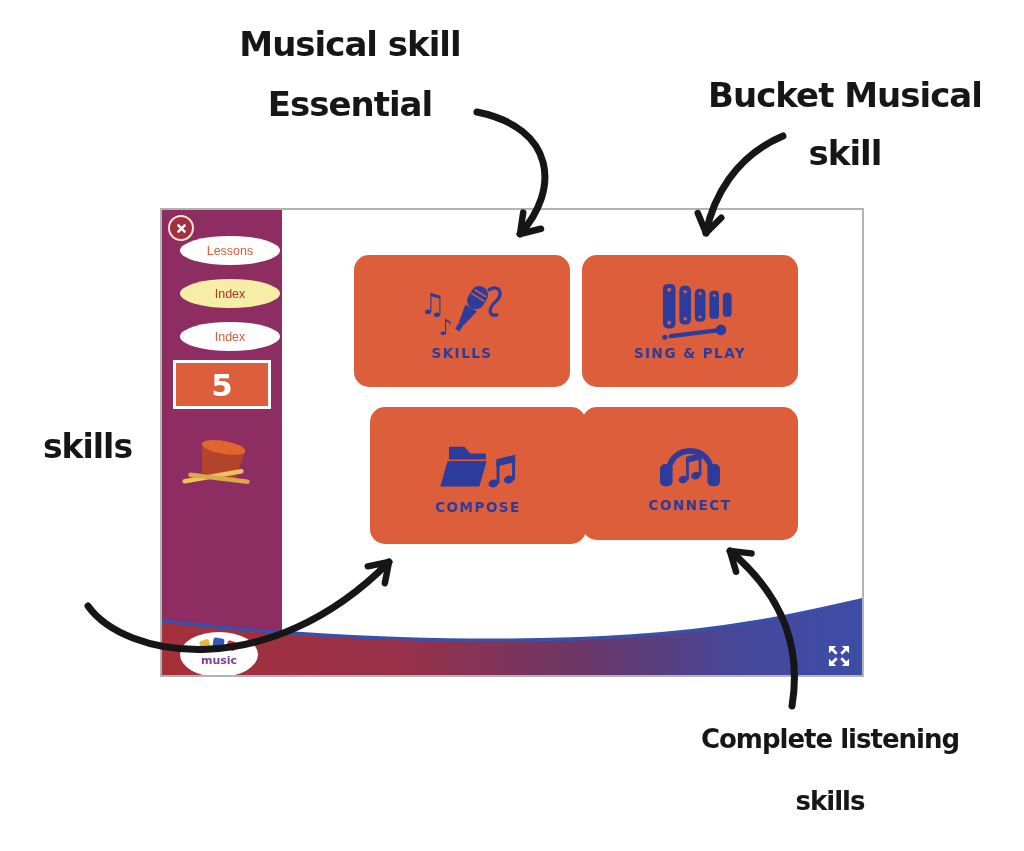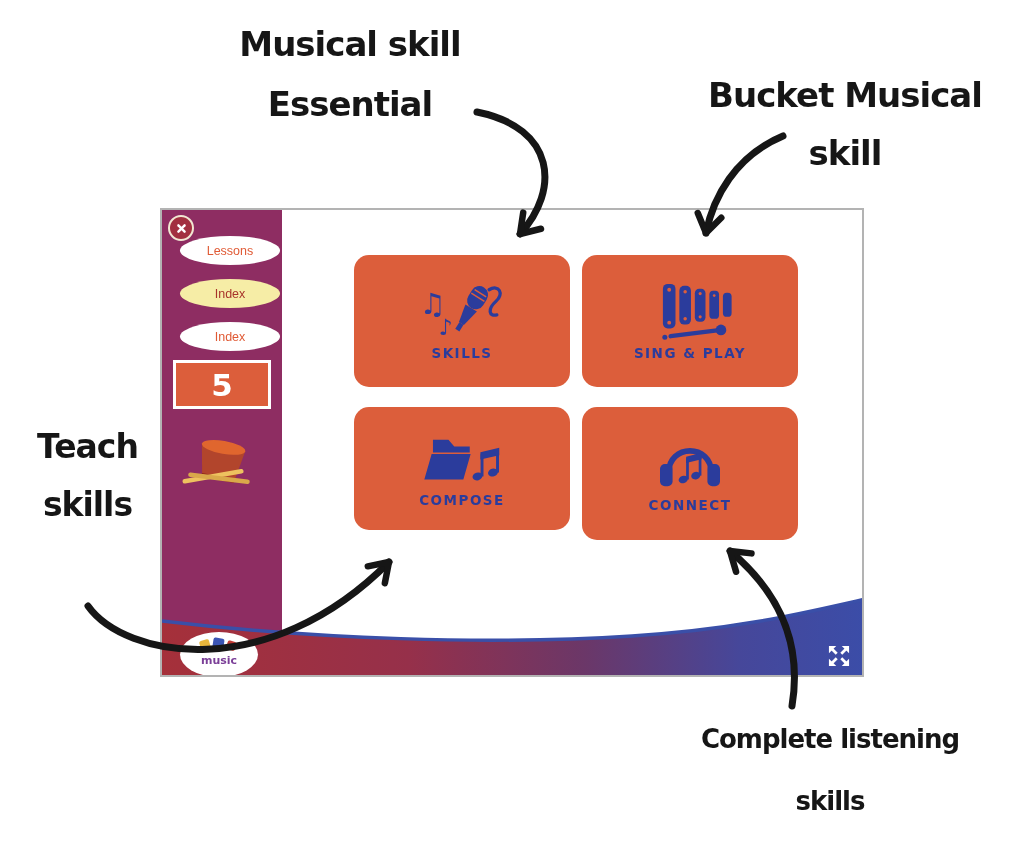--- a/index.html
+++ b/index.html
@@ -45,21 +45,21 @@
 
   .bucket { position:absolute; left:20px; top:222px; width:80px; height:72px; }
 
   
   .tile { position:absolute; width:216px; background:var(--tile_orange,#dc5e3b);
           border-radius:15px; display:flex; flex-direction:column;
           align-items:center; justify-content:center; gap:3px;
           color:var(--icon_blue,#2b3c9c); cursor:pointer; }
   .tile-skills   { left:192px; top:45px;  height:132px; }
   .tile-singplay { left:420px; top:45px;  height:132px; }
-  .tile-compose  { left:192px; top:197px; height:123px; }
+  .tile-compose  { left:208px; top:197px; height:137px; }
   .tile-connect  { left:420px; top:197px; height:133px; }
   .tile svg { width:92px; height:60px; }
   .tile-label { font-weight:700; font-size:13.5px; letter-spacing:1.5px;
                 font-family:"DejaVu Sans", sans-serif; }
 
   
   .wave { position:absolute; left:0; bottom:0; width:704px; height:84px; z-index:2; }
   .logo { position:absolute; left:17px; bottom:-3px; width:80px; height:47px; z-index:3; }
   .fullscreen-btn { position:absolute; right:12px; bottom:8px; width:22px; height:22px;
                     z-index:3; cursor:pointer; }
@@ -71,21 +71,20 @@
 
   <div class="note note-skills">
     <div>Musical skill</div>
     <div>Essential</div>
   </div>
   <div class="note note-singplay">
     <div>Bucket Musical</div>
     <div>skill</div>
   </div>
   <div class="note note-compose">
-    <div>Teach</div>
     <div>skills</div>
   </div>
   <div class="note note-connect">
     <div>Complete listening</div>
     <div>skills</div>
   </div>
 
   <div class="app">
 
     <div class="sidebar">

